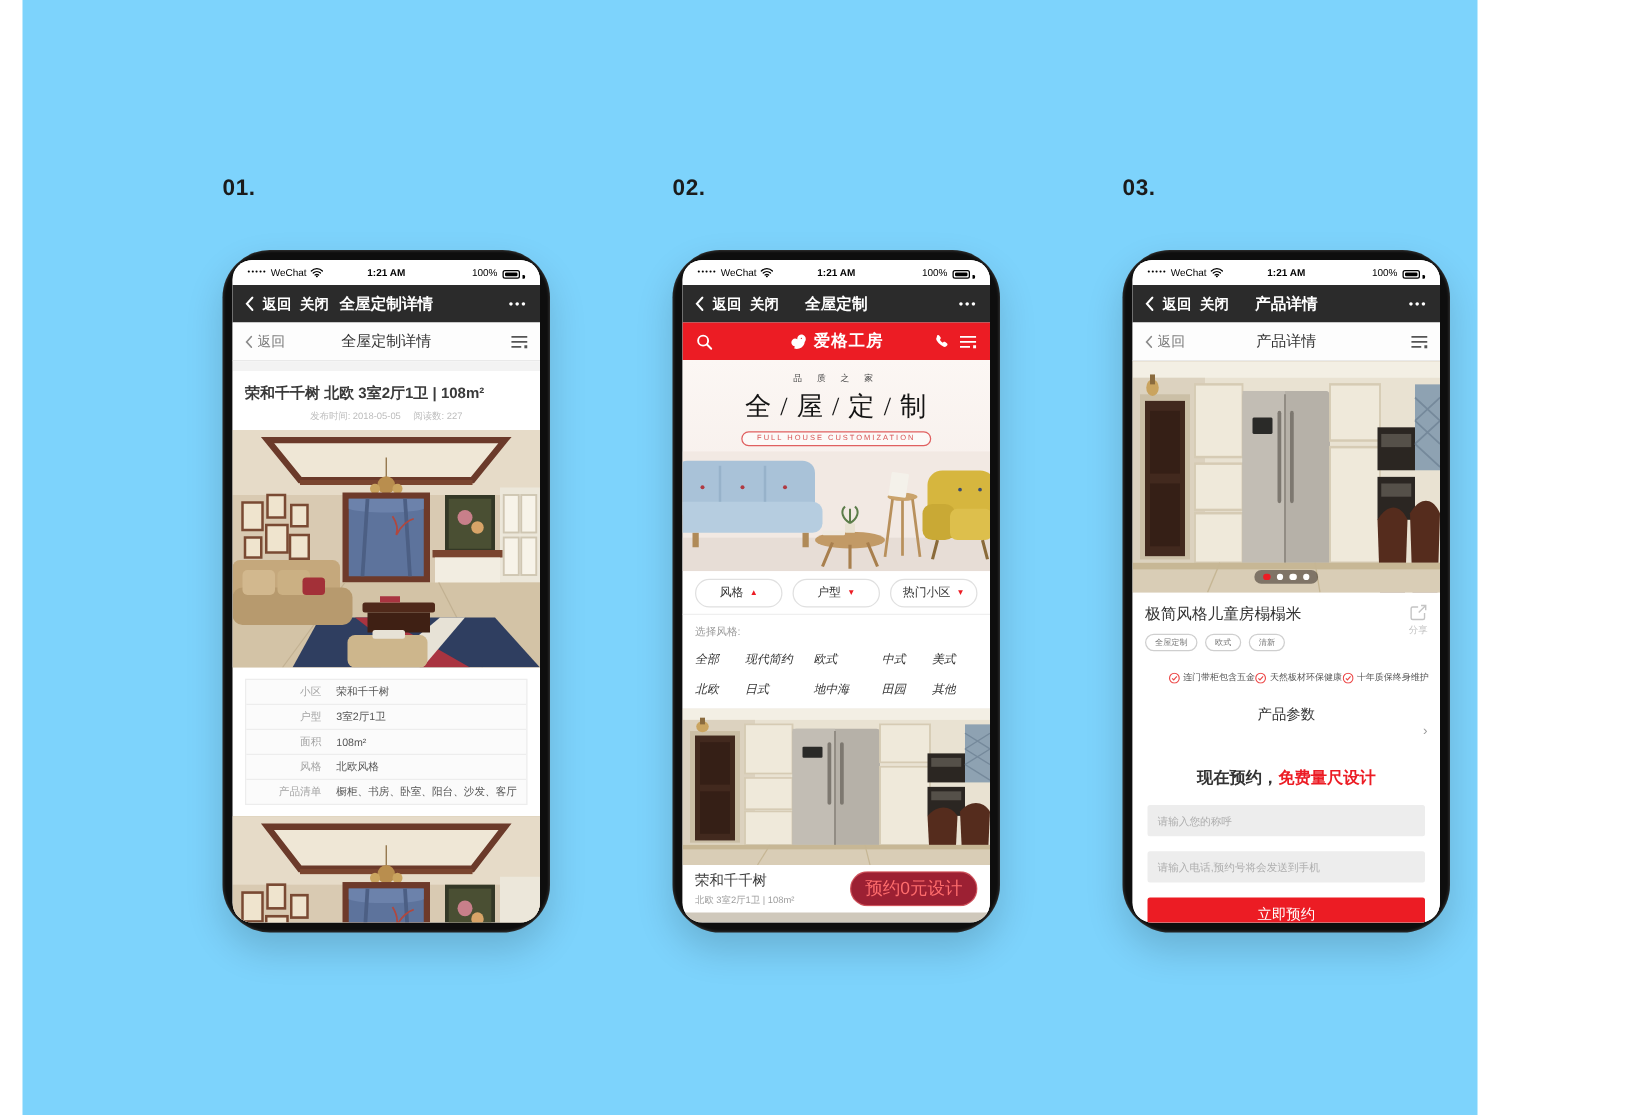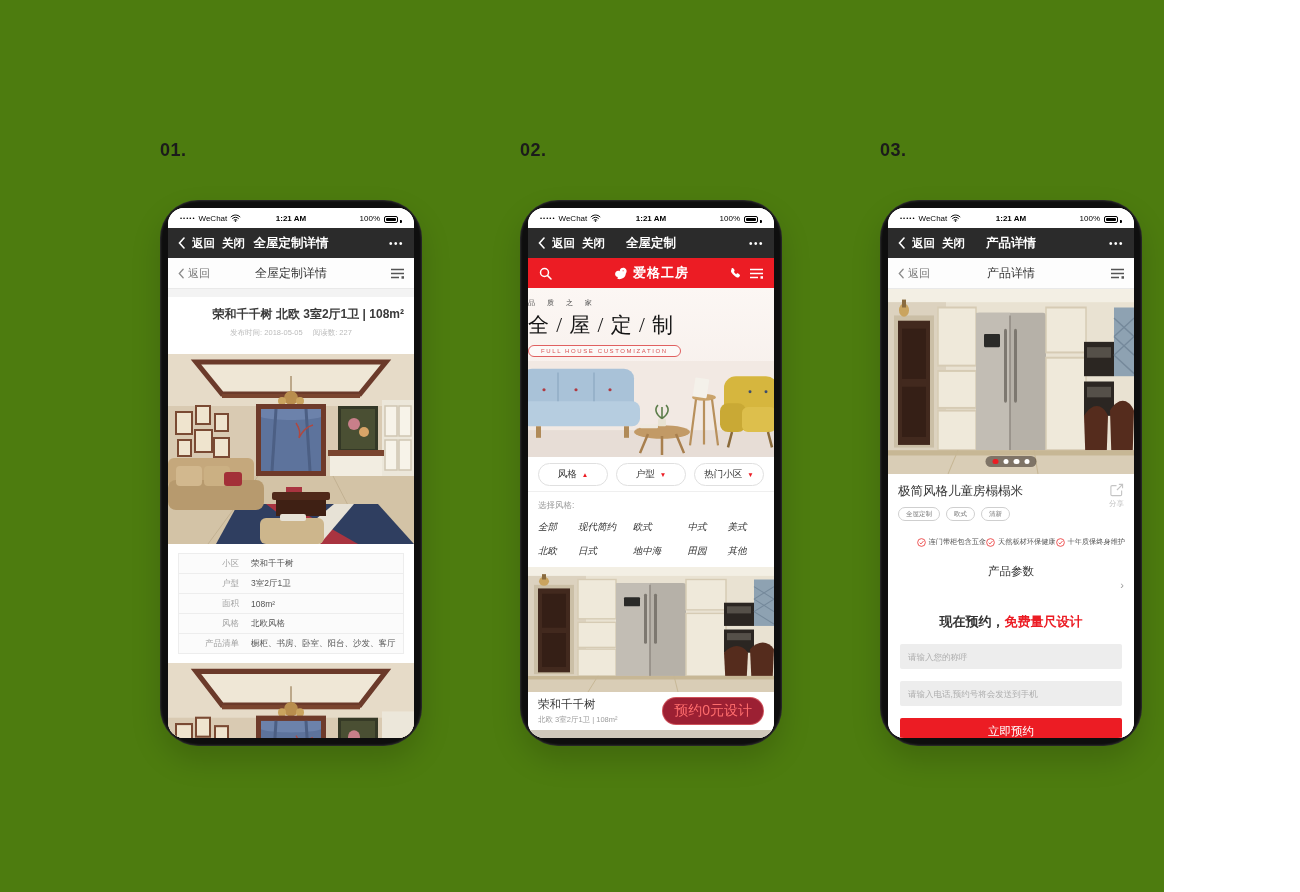--- a/index.html
+++ b/index.html
@@ -1,17 +1,17 @@
 <!DOCTYPE html>
 <html><head>
 <meta charset="utf-8">
 <style>
   html,body{margin:0;padding:0;background:#fff;}
-  .canvas{position:relative;width:1164px;height:892px;background:#4d7c0f;overflow:hidden;
-          font-family:"Liberation Sans",sans-serif;-webkit-font-smoothing:antialiased;}
+  .canvas{position:relative;width:1164px;height:892px;background:#7dd3fc;overflow:hidden;
+          font-family:"Liberation Sans",sans-serif;margin-left:18px;-webkit-font-smoothing:antialiased;}
   .plabel{position:absolute;top:140px;font-size:18px;font-weight:700;color:#1b1b1b;letter-spacing:.5px;}
 
   
   .phone{position:absolute;top:200px;width:262px;height:546px;background:#0e0e0e;border-radius:38px;
          padding:8px;box-sizing:border-box;
          box-shadow:0 14px 30px rgba(0,0,0,.16), inset 0 0 3px rgba(255,255,255,.28);}
   .screen{width:100%;height:100%;border-radius:16px;overflow:hidden;background:#fff;
           display:flex;flex-direction:column;position:relative;}
 
   
@@ -36,41 +36,41 @@
   
   .pagenav{flex:0 0 30px;background:#fdfdfd;border-bottom:1px solid #e9e9e9;display:flex;
            align-items:center;padding:0 10px;position:relative;}
   .pn-left{display:flex;align-items:center;gap:4px;font-size:11px;color:#777;z-index:1;}
   .pn-title{position:absolute;left:0;right:0;text-align:center;font-size:12px;color:#333;}
   .pn-right{margin-left:auto;z-index:1;display:flex;}
 
   .gap8{flex:0 0 8px;background:#f3f3f3;}
 
   
-  .article{padding:9px 10px 16px;text-align:right;background:#fff;}
+  .article{padding:9px 10px 6px;text-align:left;background:#fff;}
   .article-title{font-size:12px;color:#3a3a3a;font-weight:600;}
   .article-meta{margin-top:5px;font-size:7.5px;color:#bcbcbc;display:flex;justify-content:center;gap:10px;}
   .photo{position:relative;overflow:hidden;background:#d8cab2;}
   .photo svg{display:block;width:100%;height:100%;}
   .photo-main{flex:0 0 190px;}
   .photo-strip{flex:1;}
   .photo-strip svg{position:absolute;top:0;left:0;width:100%;height:200px;}
   .infotable{margin:9px 10px;border:1px solid #ededed;background:#fbfbfb;}
   .it-row{display:flex;align-items:center;min-height:19px;border-bottom:1px solid #ededed;}
   .it-row:last-child{border-bottom:none;}
   .it-label{width:72px;text-align:right;padding-right:12px;font-size:8.5px;color:#a3a3a3;box-sizing:border-box;}
   .it-value{flex:1;font-size:8.5px;color:#555;padding-right:6px;}
 
   
   .redbar{flex:0 0 30px;background:#ec1c24;display:flex;align-items:center;padding:0 11px;
           position:relative;color:#fff;}
   .rb-center{position:absolute;left:0;right:0;display:flex;align-items:center;justify-content:center;gap:5px;}
   .rb-brand{font-size:13px;font-weight:700;letter-spacing:1px;}
   .rb-right{margin-left:auto;display:flex;align-items:center;gap:9px;z-index:1;}
-  .hero{background:linear-gradient(#fcf7f4,#f3eae5);}
+  .hero{background:linear-gradient(#fcf7f4,#f3eae5);text-align:center;}
   .hero-tagline{padding-top:10px;font-size:7px;letter-spacing:5px;color:#4a4a4a;}
   .hero-title{margin-top:3px;font-family:"Liberation Serif",serif;font-size:21px;color:#141414;letter-spacing:1px;}
   .hero-badge{display:inline-block;margin-top:5px;border:1px solid #e06060;color:#d85555;font-size:6px;
               letter-spacing:1.6px;padding:2px 12px;border-radius:99px;background:rgba(255,255,255,.55);}
   .hero-scene{height:96px;margin-top:4px;}
   .hero-scene svg{display:block;width:100%;height:100%;}
   .filters{flex:0 0 34px;display:flex;align-items:center;gap:8px;padding:0 10px;background:#fff;
            border-bottom:1px solid #efefef;}
   .fpill{flex:1;height:21px;border:1px solid #e0e0e0;border-radius:99px;display:flex;align-items:center;
          justify-content:center;gap:5px;font-size:9.5px;color:#333;background:#fff;cursor:pointer;}

